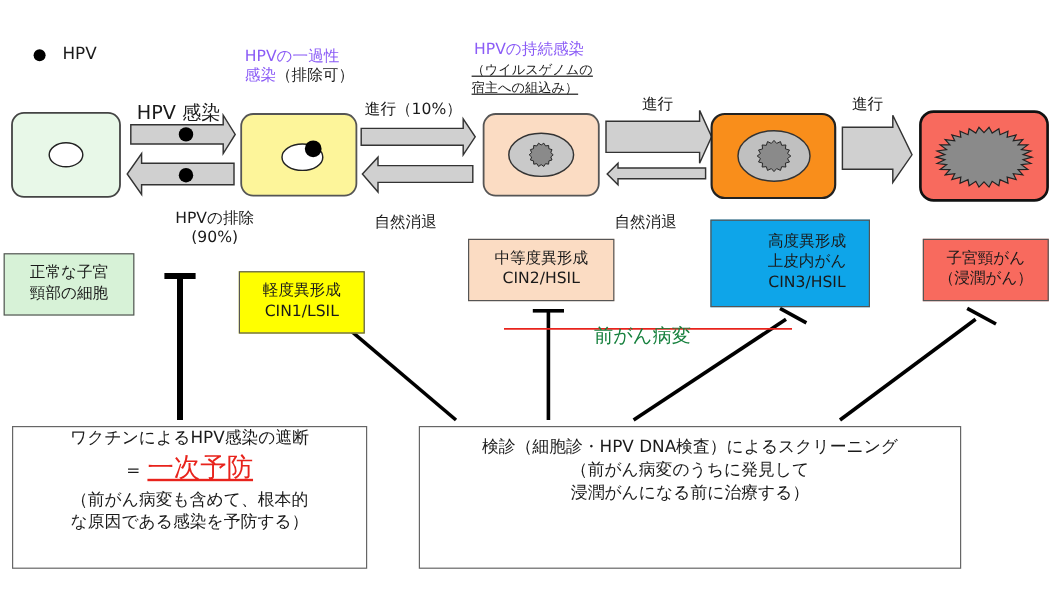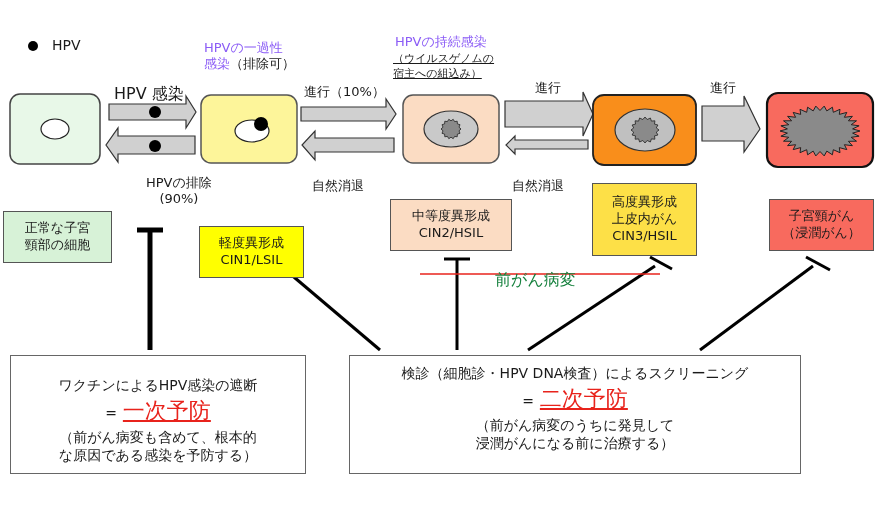--- a/index.html
+++ b/index.html
@@ -112,41 +112,38 @@
     <span>頸部の細胞</span>
 </div>
 <div class="label-box" style="left:199px;top:199px;width:103px;height:50px;background:#ffff00;margin-top:27px;">
   <span>軽度異形成</span>
     <span>CIN1/LSIL</span>
 </div>
 <div class="label-box" style="left:390px;top:199px;width:120px;height:50px;background:#fbdcc3;">
   <span>中等度異形成</span>
     <span>CIN2/HSIL</span>
 </div>
-<div class="label-box" style="left:592px;top:183px;width:103px;height:71px;background:#fde047;">
+<div class="label-box" style="left:592px;top:183px;width:103px;height:71px;background:#0ea5e9;padding-left:28px;">
   <span>高度異形成</span>
     <span>上皮内がん</span>
     <span>CIN3/HSIL</span>
 </div>
 <div class="label-box" style="left:769px;top:199px;width:103px;height:50px;background:#f86a5e;">
   <span>子宮頸がん</span>
     <span>（浸潤がん）</span>
 </div>
 
 <div class="txt" style="left:495px;top:270px;font-size:16px;color:#15803d;">前がん病変</div>
 
 <div class="prev-box" style="left:10px;top:355px;width:294px;height:117px;">
-  <div style="margin-top:20px;">ワクチンによるHPV感染の遮断</div>
+  <div style="margin-top:0;">ワクチンによるHPV感染の遮断</div>
   <div style="margin:1px 0 2px;text-align:center;">
     <span class="prev-eq-sign">=</span><span class="prev-eq">一次予防</span>
   </div>
   <div>（前がん病変も含めて、根本的</div>
   <div>な原因である感染を予防する）</div>
 </div>
 
 <div class="prev-box" style="left:349px;top:355px;width:450px;height:117px;">
   <div style="margin-top:8px;">検診（細胞診・HPV DNA検査）によるスクリーニング</div>
-  <div style="margin:1px 0 2px;">
-    <span class="prev-eq-sign">=</span><span class="prev-eq">二次予防</span>
-  </div>
   <div>（前がん病変のうちに発見して</div>
   <div>浸潤がんになる前に治療する）</div>
 </div>
 
 </body></html>

